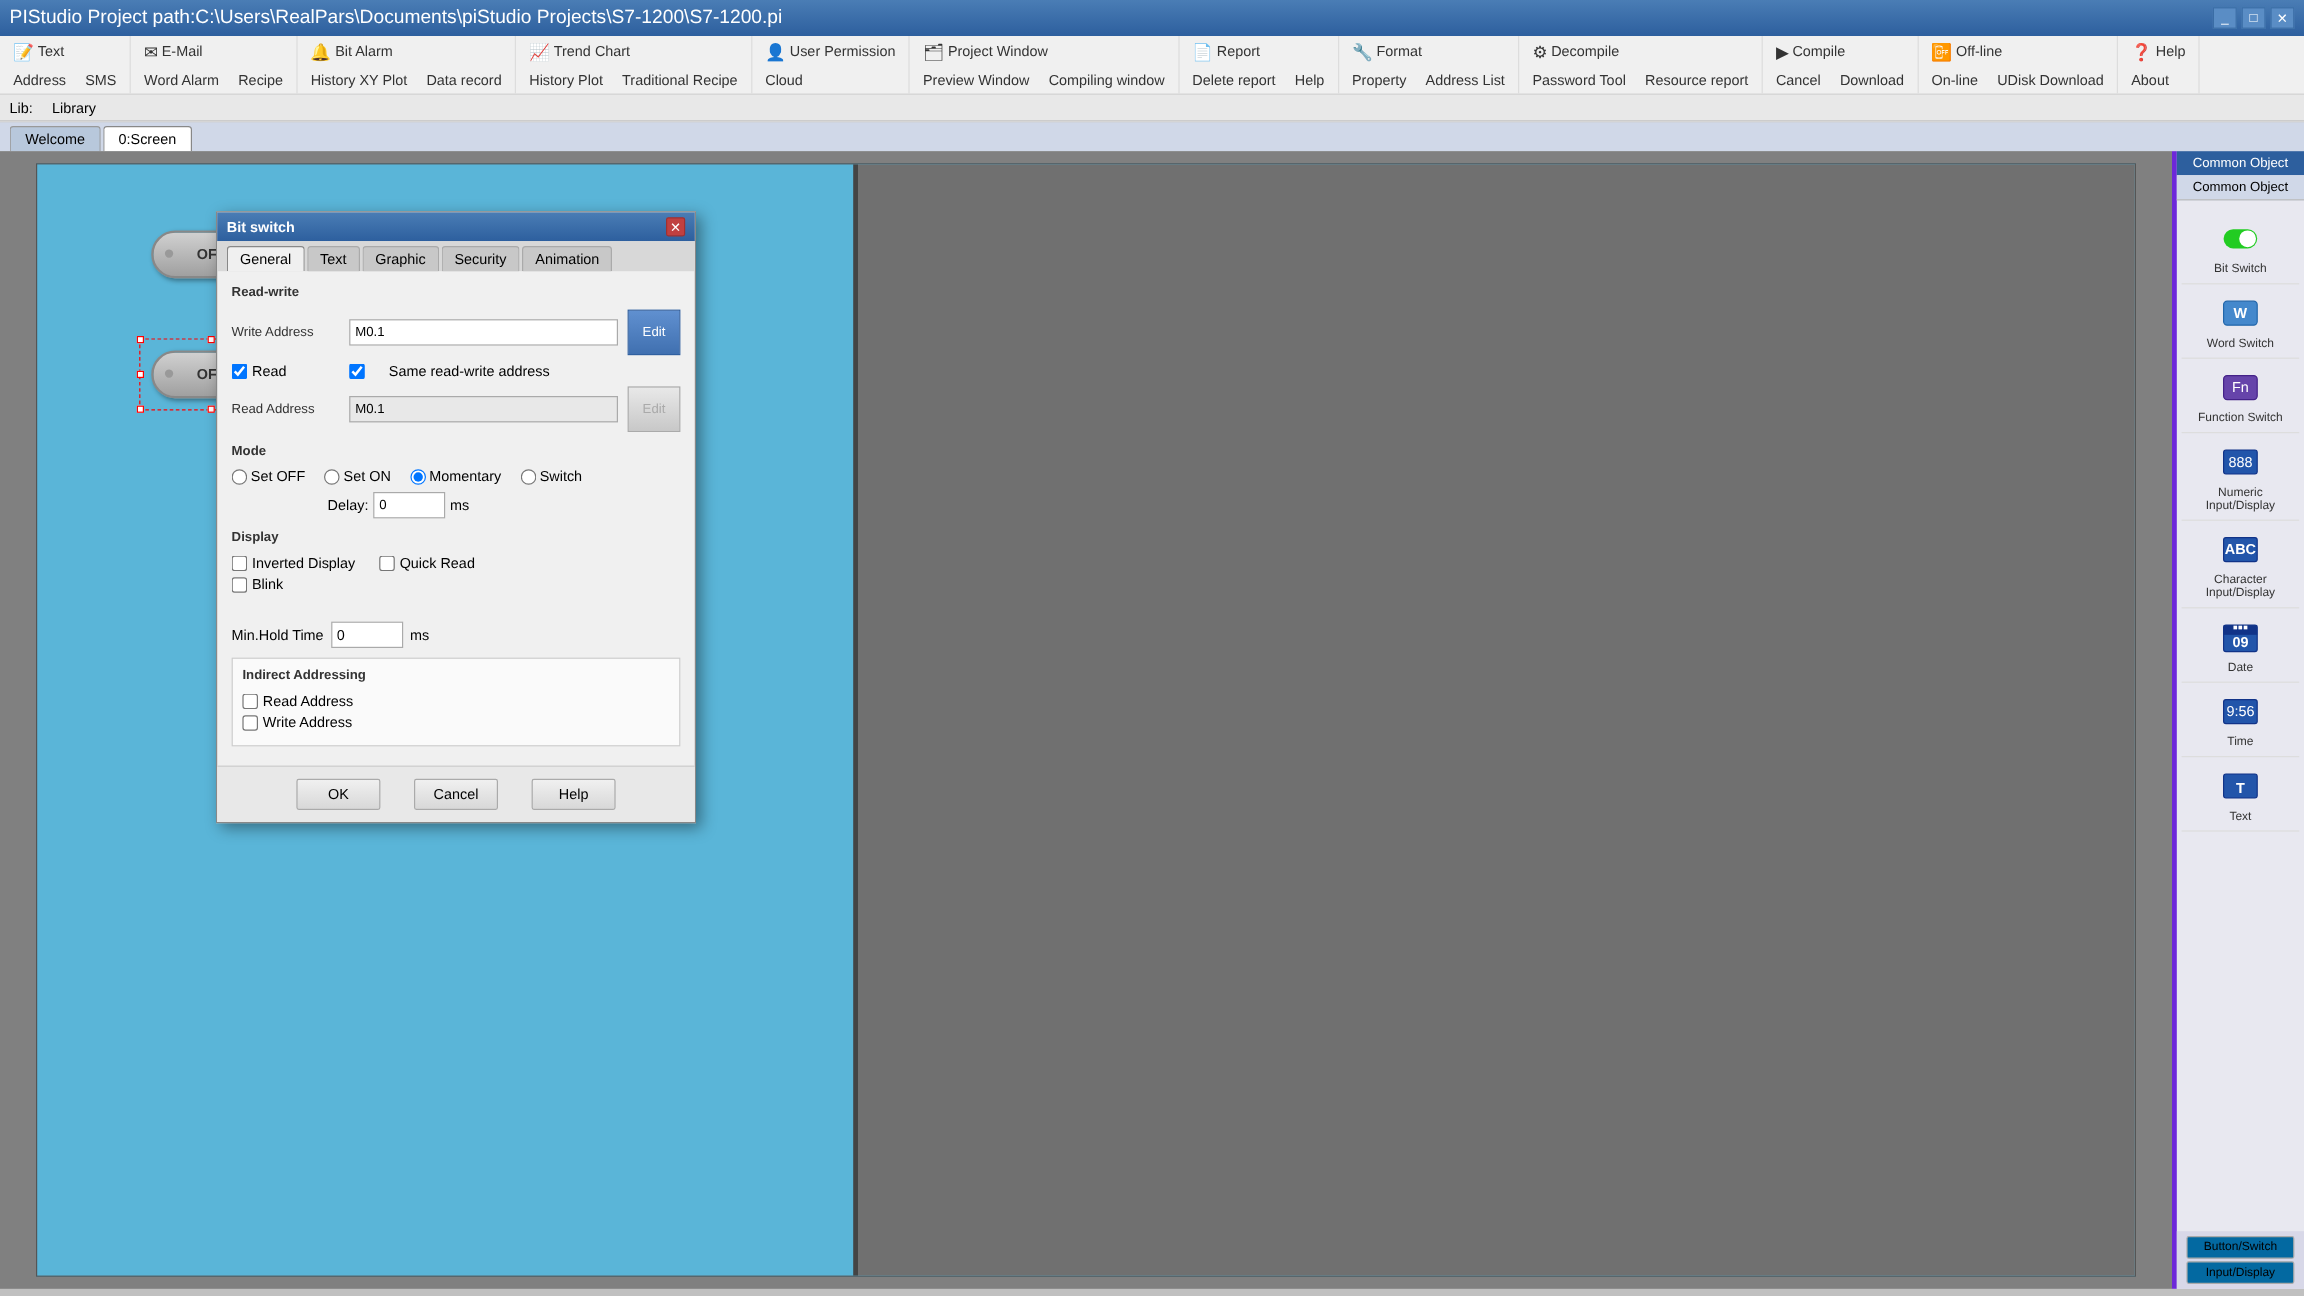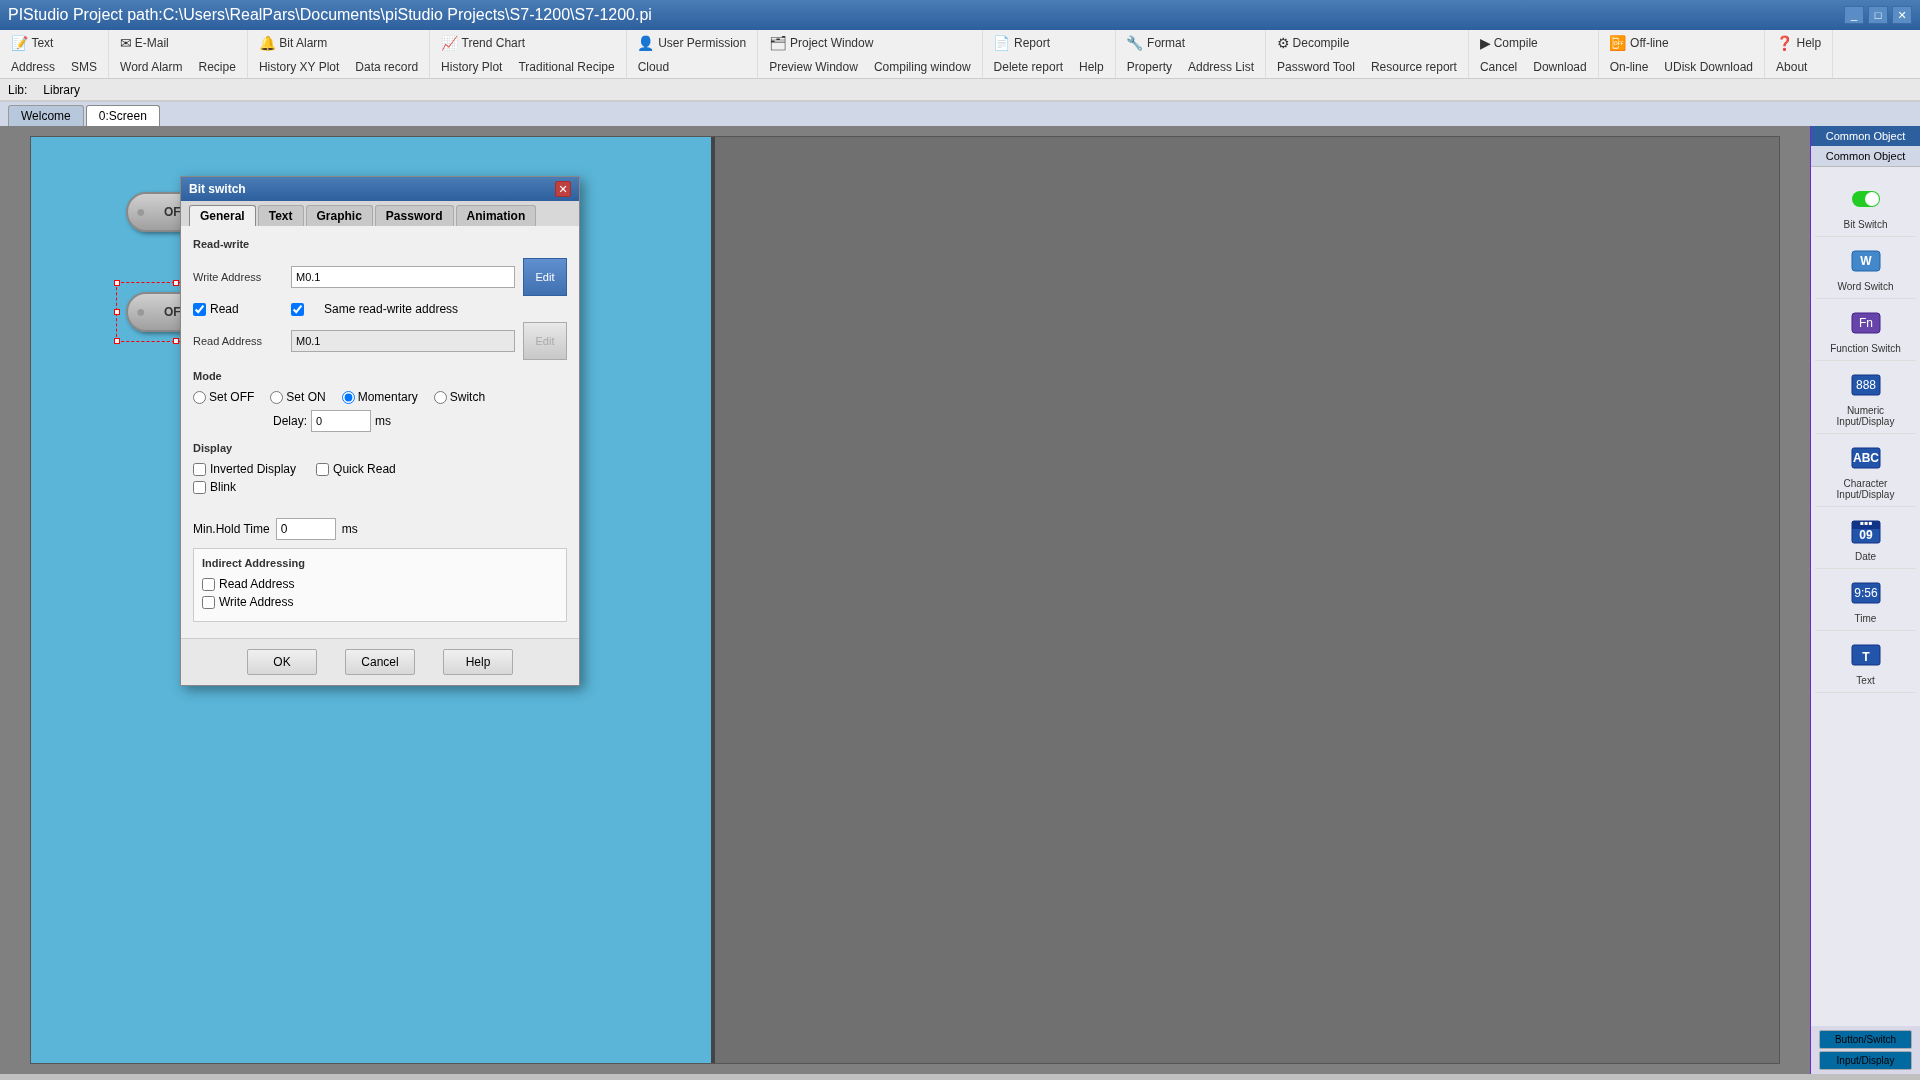--- a/index.html
+++ b/index.html
@@ -98,21 +98,21 @@
     .selection-box {
       position: absolute; top: 145px; left: 85px; width: 120px; height: 60px;
       border: 1px dashed #ff0000; pointer-events: none;
     }
     .selection-handle {
       position: absolute; width: 6px; height: 6px; background: white; border: 1px solid #ff0000;
     }
 
     
     .right-sidebar {
-      width: 110px; background: #e8e8f0; border-left: 1px solid #6d28d9;
+      width: 110px; background: #e8e8f0; border-left: 4px solid #6d28d9;
       display: flex; flex-direction: column;
     }
     .sidebar-title {
       background: #2d5f9e; color: white; padding: 4px 8px; font-size: 11px; text-align: center;
     }
     .sidebar-content { flex: 1; padding: 8px 4px; }
     .sidebar-item {
       display: flex; flex-direction: column; align-items: center; padding: 6px 4px;
       cursor: pointer; border-bottom: 1px solid #ddd;
     }
@@ -148,21 +148,21 @@
     .dialog-close-btn {
       width: 16px; height: 16px; background: #c04040; border: 1px solid #a03030;
       color: white; font-size: 11px; cursor: pointer; display: flex; align-items: center; justify-content: center;
       border-radius: 2px;
     }
     .dialog-tabs {
       display: flex; background: #d8d8d8; padding: 4px 8px 0; gap: 2px;
     }
     .dialog-tab {
       padding: 3px 10px; background: #c8c8c8; border: 1px solid #aaa; border-bottom: none;
-      cursor: pointer; font-size: 11px; border-radius: 3px 3px 0 0; font-weight: bold;
+      cursor: pointer; font-size: 11px; border-radius: 3px 3px 0 0;
     }
     .dialog-tab.active { background: #f0f0f0; border-color: #888; }
     .dialog-body { padding: 12px; }
     .section-title { font-weight: bold; font-size: 11px; margin-bottom: 8px; color: #333; }
     .form-row {
       display: flex; align-items: center; margin-bottom: 6px; gap: 8px;
     }
     .form-label { width: 90px; font-size: 11px; color: #333; flex-shrink: 0; }
     .form-input {
       flex: 1; height: 22px; border: 1px solid #aaa; padding: 2px 4px; font-size: 11px;
@@ -466,21 +466,21 @@
           <div class="dialog-tab active">
             <span>General</span>
           </div>
           <div class="dialog-tab">
             <span>Text</span>
           </div>
           <div class="dialog-tab">
             <span>Graphic</span>
           </div>
           <div class="dialog-tab">
-            <span>Password</span>
+            <span>Security</span>
           </div>
           <div class="dialog-tab">
             <span>Animation</span>
           </div>
         </div>
 
         <div class="dialog-body">
 
           <div class="section-title">Read-write</div>
 

